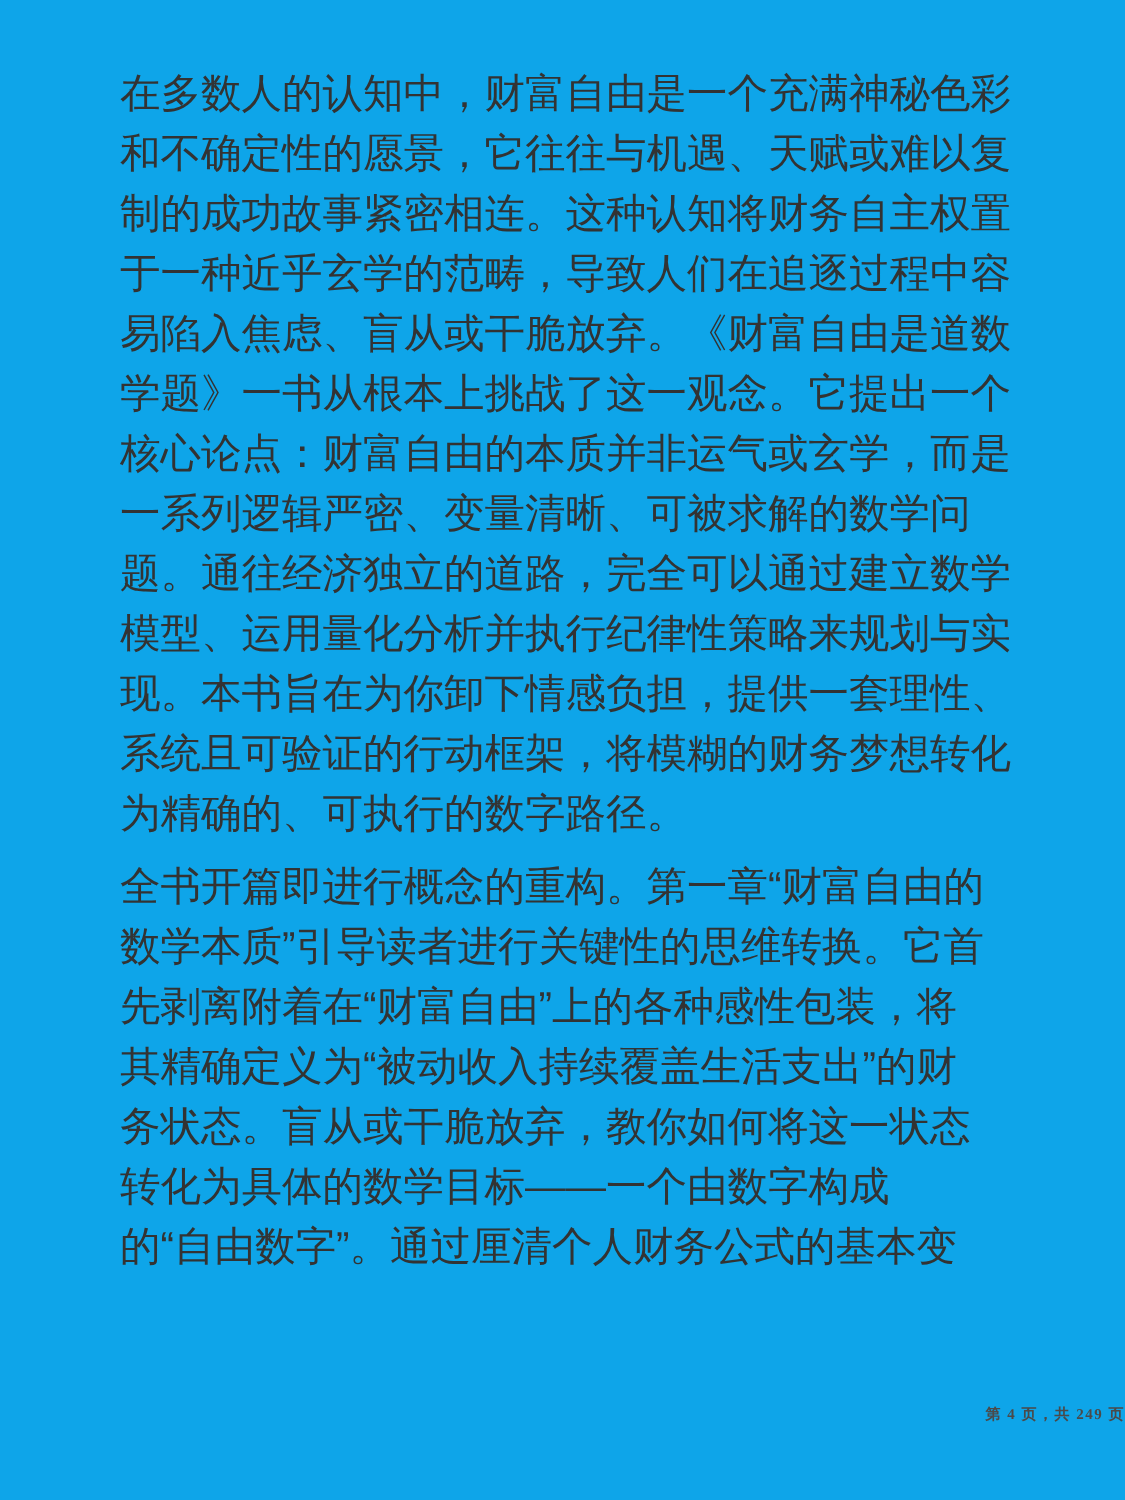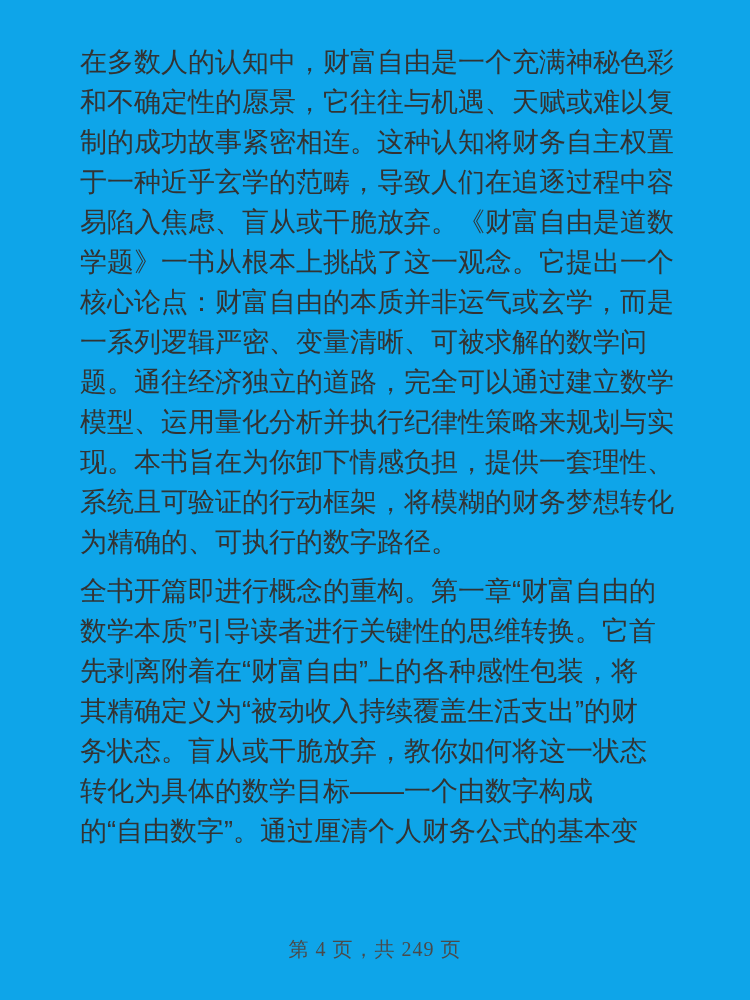--- a/index.html
+++ b/index.html
@@ -28,25 +28,26 @@
     letter-spacing: 0px;
     white-space: pre-line;   
     text-align: left;
     margin: 0 0 9px 0;
   }
   .footer {
     position: absolute;
     left: 0;
     right: 0;
     top: 936px;
-    text-align: center;
+    text-align: right;
     font-family: "Liberation Serif", serif;
-    font-size: 20px;
+    font-size: 10px;
     color: #4a4a4a;
     letter-spacing: 1px;
+    font-weight: bold;
   }
 </style>
 </head>
 <body>
 
 <div class="page">
   <div class="content">
     <div class="para">在多数人的认知中，财富自由是一个充满神秘色彩
 和不确定性的愿景，它往往与机遇、天赋或难以复
 制的成功故事紧密相连。这种认知将财务自主权置

